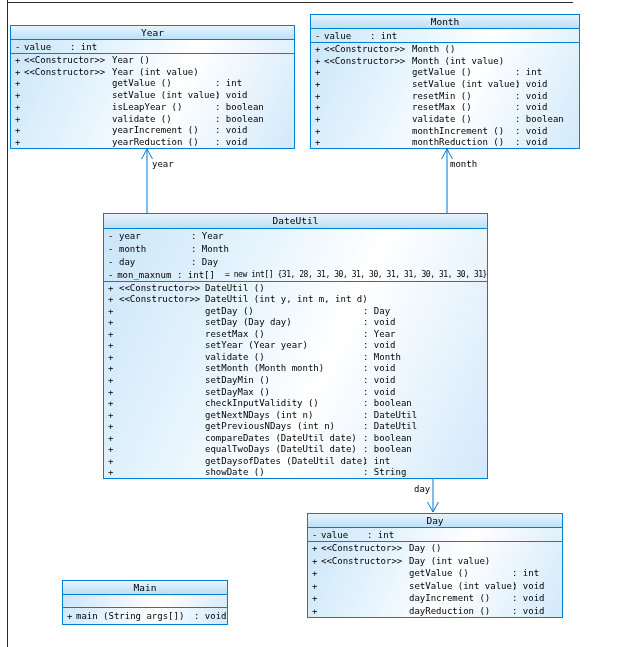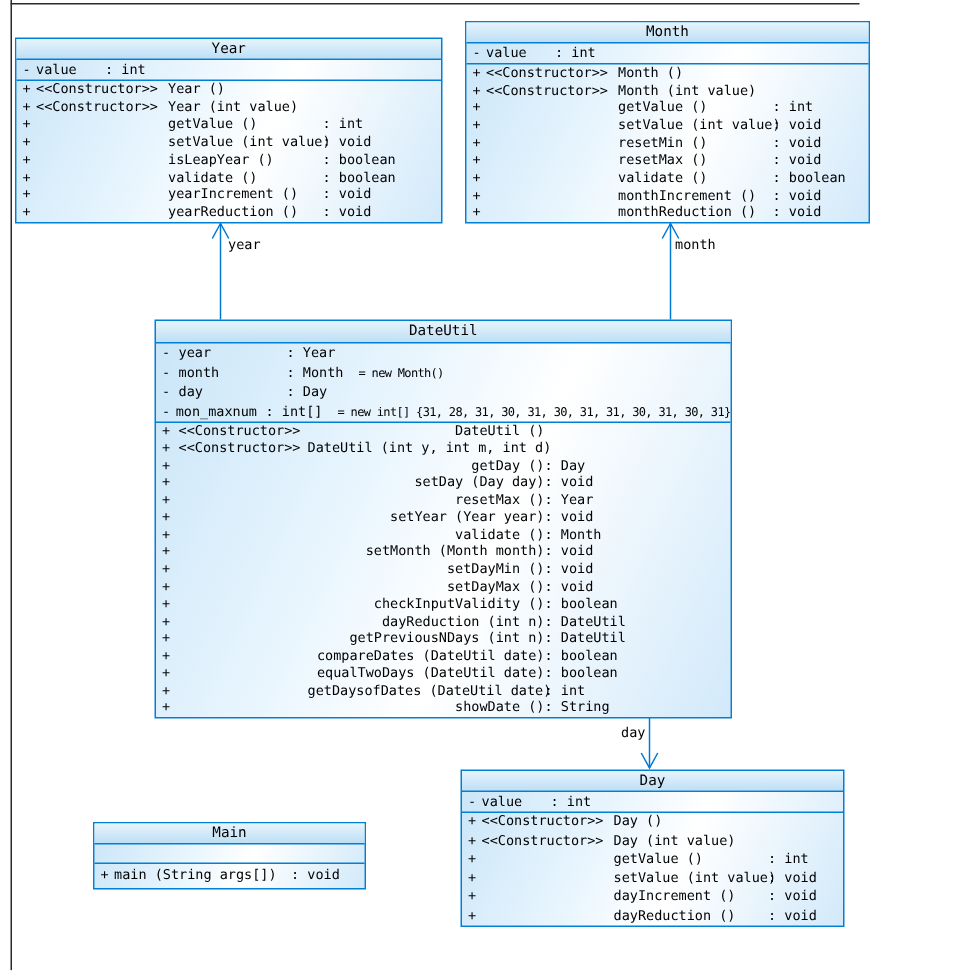--- a/index.html
+++ b/index.html
@@ -40,38 +40,38 @@
   .row span{display:inline-block;overflow:visible;}
   .mv,.av{width:9px;}
   .ms{width:88px;}
   .mn{width:103px;}
   .an{width:46px;}
   .mt,.at,.aval{flex:1;}
 
   
   #cls-dateutil .mv,#cls-dateutil .av{width:11px;}
   #cls-dateutil .ms{width:86px;}
-  #cls-dateutil .mn{width:158px;text-align:right;}
+  #cls-dateutil .mn{width:158px;}
   #cls-dateutil .an{width:72px;}
   #cls-dateutil .at{flex:0 0 48px;}
   #cls-dateutil .aval{font-size:8px;letter-spacing:-0.45px;}
   #cls-main .ms{width:0;}
   #cls-main .mn{width:118px;}
 
   
   #cls-year   {left:10px; top:25px; width:285px;}
   #cls-year   .uml-attrs{height:13px;}  #cls-year .uml-methods{height:94px;}
   #cls-month  {left:310px;top:14px; width:270px;}
   #cls-month  .uml-attrs{height:13px;}  #cls-month .uml-methods{height:105px;}
   #cls-dateutil{left:103px;top:213px;width:385px;}
   #cls-dateutil .uml-title{height:14px;line-height:14px;}
   #cls-dateutil .uml-attrs{height:52px;} #cls-dateutil .uml-methods{height:196px;}
   #cls-day    {left:307px;top:513px;width:256px;}
   #cls-day    .uml-attrs{height:13px;}  #cls-day .uml-methods{height:75px;}
-  #cls-main   {left:62px; top:548px;width:182px;}
+  #cls-main   {left:62px; top:580px;width:166px;}
   #cls-main   .uml-attrs{height:12px;}  #cls-main .uml-methods{height:16px;}
 
   
   #connector-svg{position:absolute;left:0;top:0;width:638px;height:647px;pointer-events:none;}
   #connector-svg line, #connector-svg polyline{stroke:#0078d4;stroke-width:1;fill:none;}
   .conn-label{position:absolute;font-size:9px;color:#000;white-space:nowrap;}
   #label-year {left:152px;top:159px;}
   #label-month{left:450px;top:159px;}
   #label-day  {left:414px;top:484px;}
 </style>
@@ -235,21 +235,20 @@
     <div class="uml-attrs">
         <div class="row">
           <span class="av">-</span>
           <span class="an">year</span>
           <span class="at">: Year</span>
         </div>
         <div class="row">
           <span class="av">-</span>
           <span class="an">month</span>
           <span class="at">: Month</span>
-          <span class="aval">= new Month()</span>
         </div>
         <div class="row">
           <span class="av">-</span>
           <span class="an">day</span>
           <span class="at">: Day</span>
         </div>
         <div class="row">
           <span class="av">-</span>
           <span class="an">mon_maxnum</span>
           <span class="at">: int[]</span>
@@ -319,21 +318,21 @@
         </div>
         <div class="row">
           <span class="mv">+</span>
           <span class="ms"></span>
           <span class="mn">checkInputValidity ()</span>
           <span class="mt">: boolean</span>
         </div>
         <div class="row">
           <span class="mv">+</span>
           <span class="ms"></span>
-          <span class="mn">dayReduction (int n)</span>
+          <span class="mn">getNextNDays (int n)</span>
           <span class="mt">: DateUtil</span>
         </div>
         <div class="row">
           <span class="mv">+</span>
           <span class="ms"></span>
           <span class="mn">getPreviousNDays (int n)</span>
           <span class="mt">: DateUtil</span>
         </div>
         <div class="row">
           <span class="mv">+</span>

